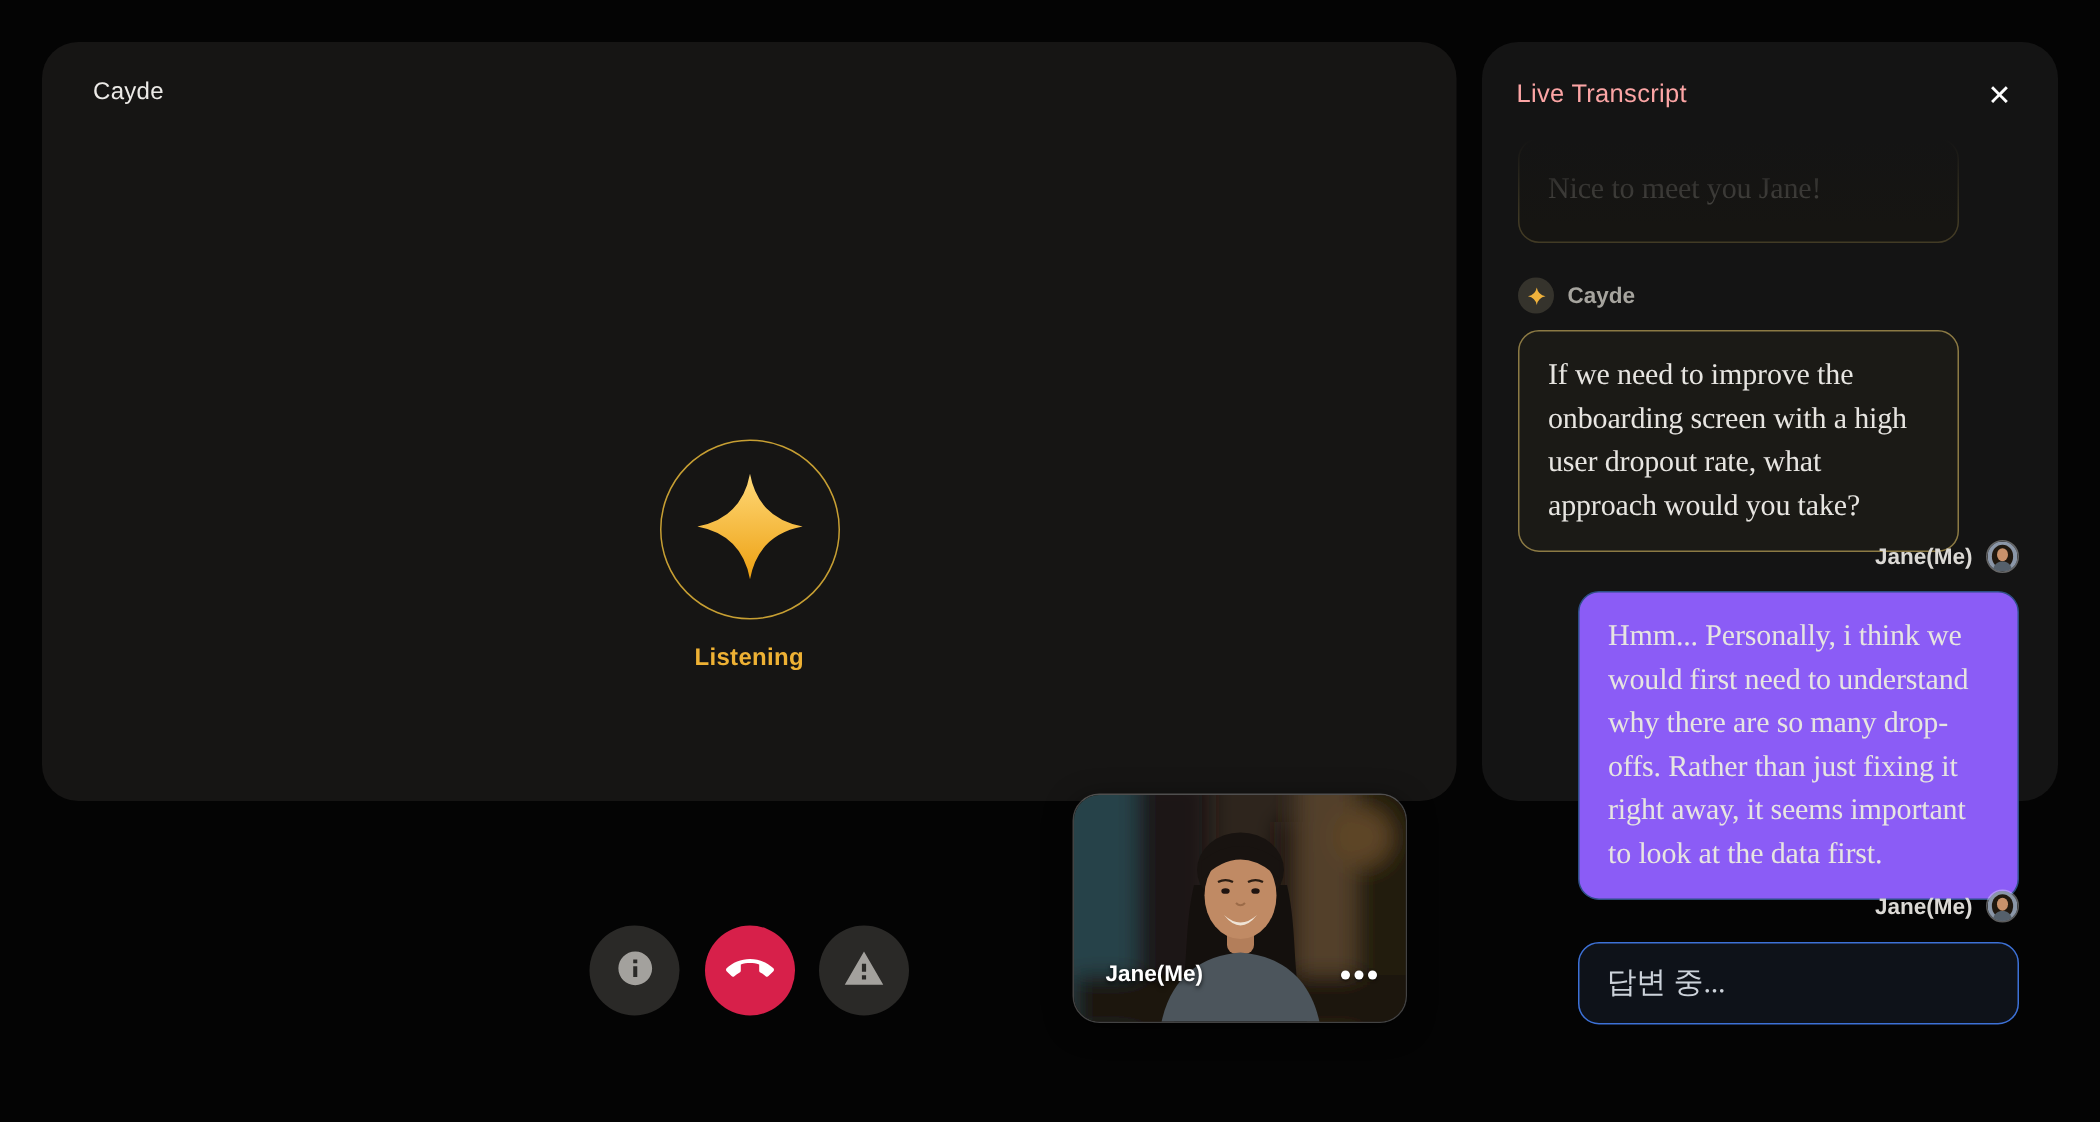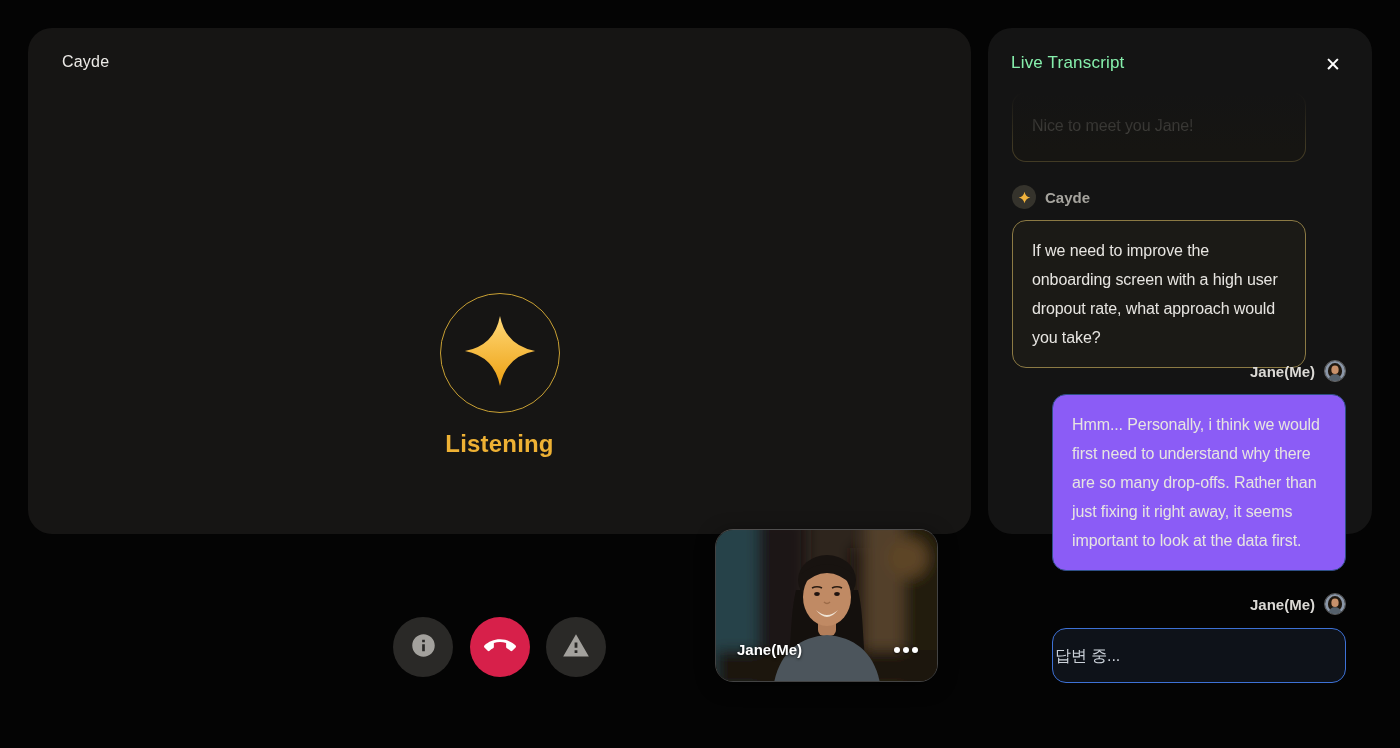--- a/index.html
+++ b/index.html
@@ -10,21 +10,21 @@
   #main-stage { left:28px; width:943px; background:#161514; }
   #transcript-panel { left:988px; width:384px; background:#141414; }
 
   
   .speaker-name { position:absolute; left:34px; top:25px; font-size:16px;
                   color:#eceae7; letter-spacing:.2px; }
   .status-circle { position:absolute; left:412px; top:265px; width:120px; height:120px;
                    border:1.5px solid #c79f33; border-radius:50%;
                    display:flex; align-items:center; justify-content:center; }
   .status-label { position:absolute; left:0; top:402px; width:943px; text-align:center;
-                  font-size:24px; font-weight:600; color:#eeb134; letter-spacing:.2px; }
+                  font-size:16px; font-weight:600; color:#eeb134; letter-spacing:.2px; }
 
   .ctrl-btn { position:absolute; top:589px; width:60px; height:60px; border-radius:50%;
               border:none; cursor:pointer; display:flex; align-items:center; justify-content:center;
               background:#2a2927; }
   #btn-info   { left:365px; }
   #btn-end    { left:442px; background:#d7204a; }
   #btn-report { left:518px; }
 
   
   .self-view { position:absolute; left:687px; top:501px; width:223px; height:153px;
@@ -34,29 +34,29 @@
   .self-name { position:absolute; left:21px; bottom:23px; font-size:15px; font-weight:700;
                color:#ffffff; text-shadow:0 1px 3px rgba(0,0,0,.8); }
   .more-btn { position:absolute; right:14px; bottom:20px; width:34px; height:22px;
               background:transparent; border:none; cursor:pointer;
               display:flex; align-items:center; justify-content:center; gap:3px; }
   .more-btn i { width:6px; height:6px; border-radius:50%; background:#fff; display:block;
                 box-shadow:0 1px 2px rgba(0,0,0,.6); }
 
   
   .tp-title { position:absolute; left:23px; top:25px; font-size:17px; font-weight:500;
-              color:#86efac; letter-spacing:.2px; }
+              color:#fca5a5; letter-spacing:.2px; }
   .tp-close { position:absolute; right:24px; top:22px; width:30px; height:30px;
               background:transparent; border:none; color:#ffffff; font-size:19px;
               cursor:pointer; line-height:30px; text-align:center; }
 
   .tp-scroll { position:absolute; left:0; top:52px; width:100%; height:638px; overflow:hidden; }
 
-  .msg-box { border-radius:14px; font-size:16px; line-height:29px; letter-spacing:-.1px;
-             color:#e7e5e1; padding:15px 19px; }
+  .msg-box { border-radius:14px; font-size:20px; line-height:29px; letter-spacing:-.1px;
+             color:#e7e5e1; padding:15px 19px;font-family:Liberation Serif, serif; }
 
   .msg-cayde-faded { position:absolute; left:24px; top:12px; width:294px; height:70px;
                      background:#161512; border:1px solid rgba(140,122,68,.38);
                      color:#52504b; padding:20px 19px; line-height:26px; }
   .fade-overlay { position:absolute; left:1px; top:0; width:382px; height:70px; z-index:2;
                   background:linear-gradient(#141414 18%, rgba(20,20,20,0)); pointer-events:none; }
 
   .row-speaker { position:absolute; display:flex; align-items:center; gap:9px; z-index:3; }
   .row-cayde { left:24px; top:105px; }
   .cayde-label { font-size:15px; font-weight:600; color:#a6a49e; }
@@ -69,21 +69,21 @@
   .avatar-jane { width:22px; height:22px; border-radius:50%; overflow:hidden; flex:0 0 auto;
                  border:1px solid rgba(255,255,255,.35); }
   .avatar-jane svg { display:block; }
 
   .msg-cayde { position:absolute; left:24px; top:140px; width:294px;
                background:#1b1a16; border:1px solid #8c7a44; }
   .msg-jane-1 { position:absolute; left:64px; top:314px; right:26px;
                 background:#8b5cf6; border:1px solid #2e4f86; }
   .msg-jane-2 { position:absolute; left:64px; top:548px; right:26px; height:55px;
                 background:#0e1219; border:1.5px solid #3d71d6;
-                display:flex; align-items:center; padding:0 2px; color:#ccd2da; }
+                display:flex; align-items:center; padding:0 18px; color:#ccd2da; }
 </style>
 </head>
 <body>
 
 <div class="panel" id="main-stage">
 
   <div class="speaker-name">Cayde</div>
 
   <div class="status-circle">
     <span>

